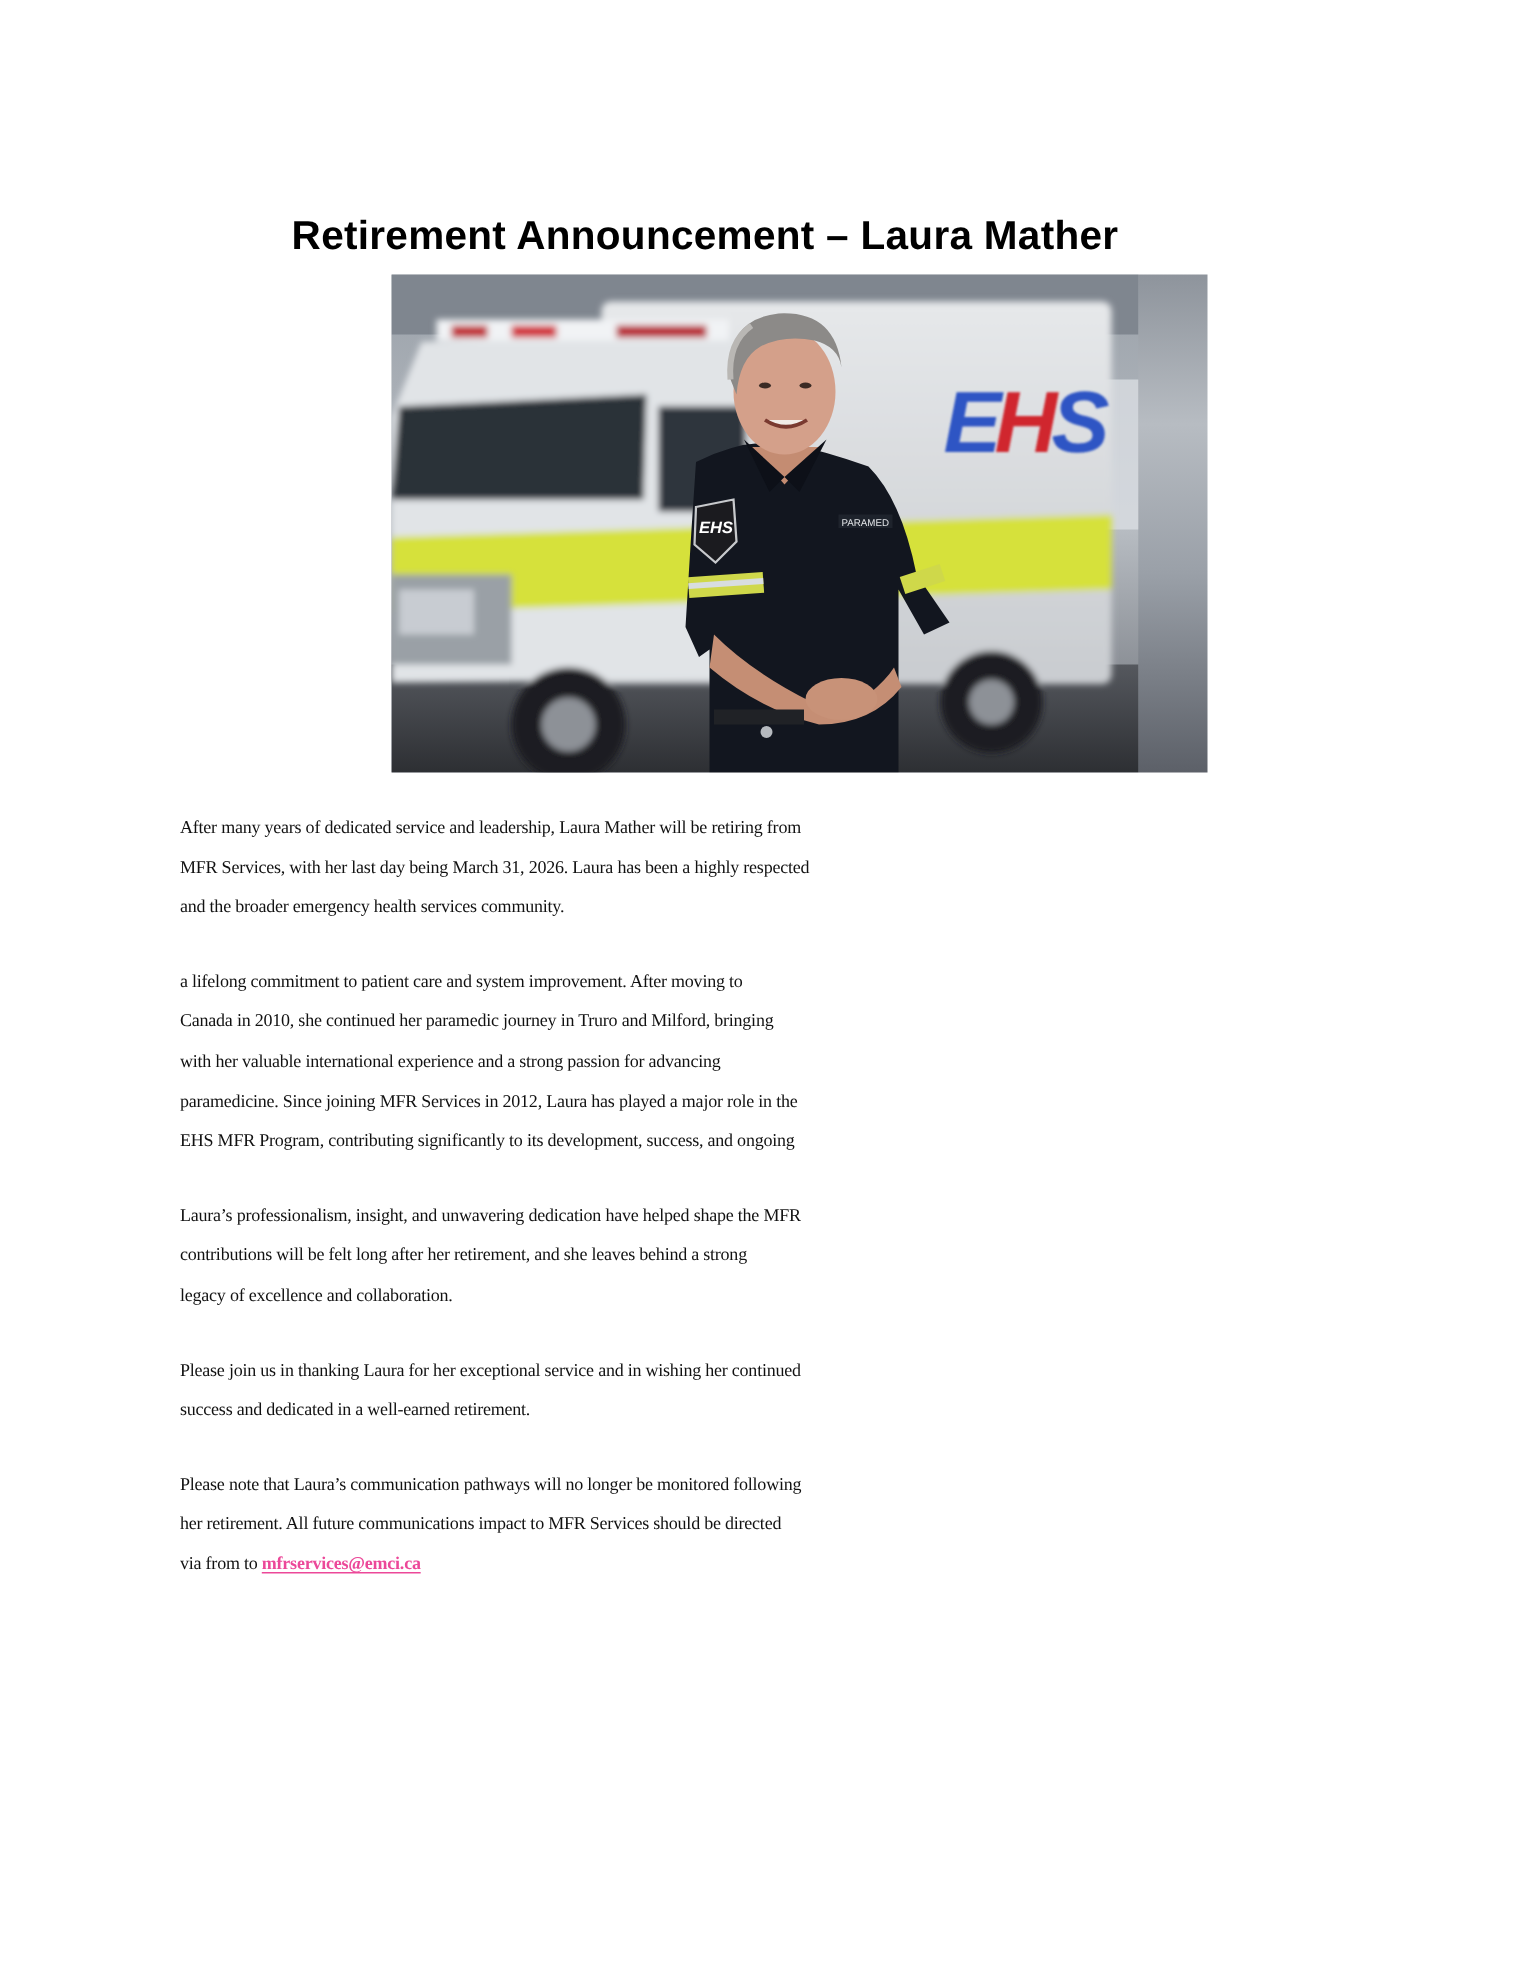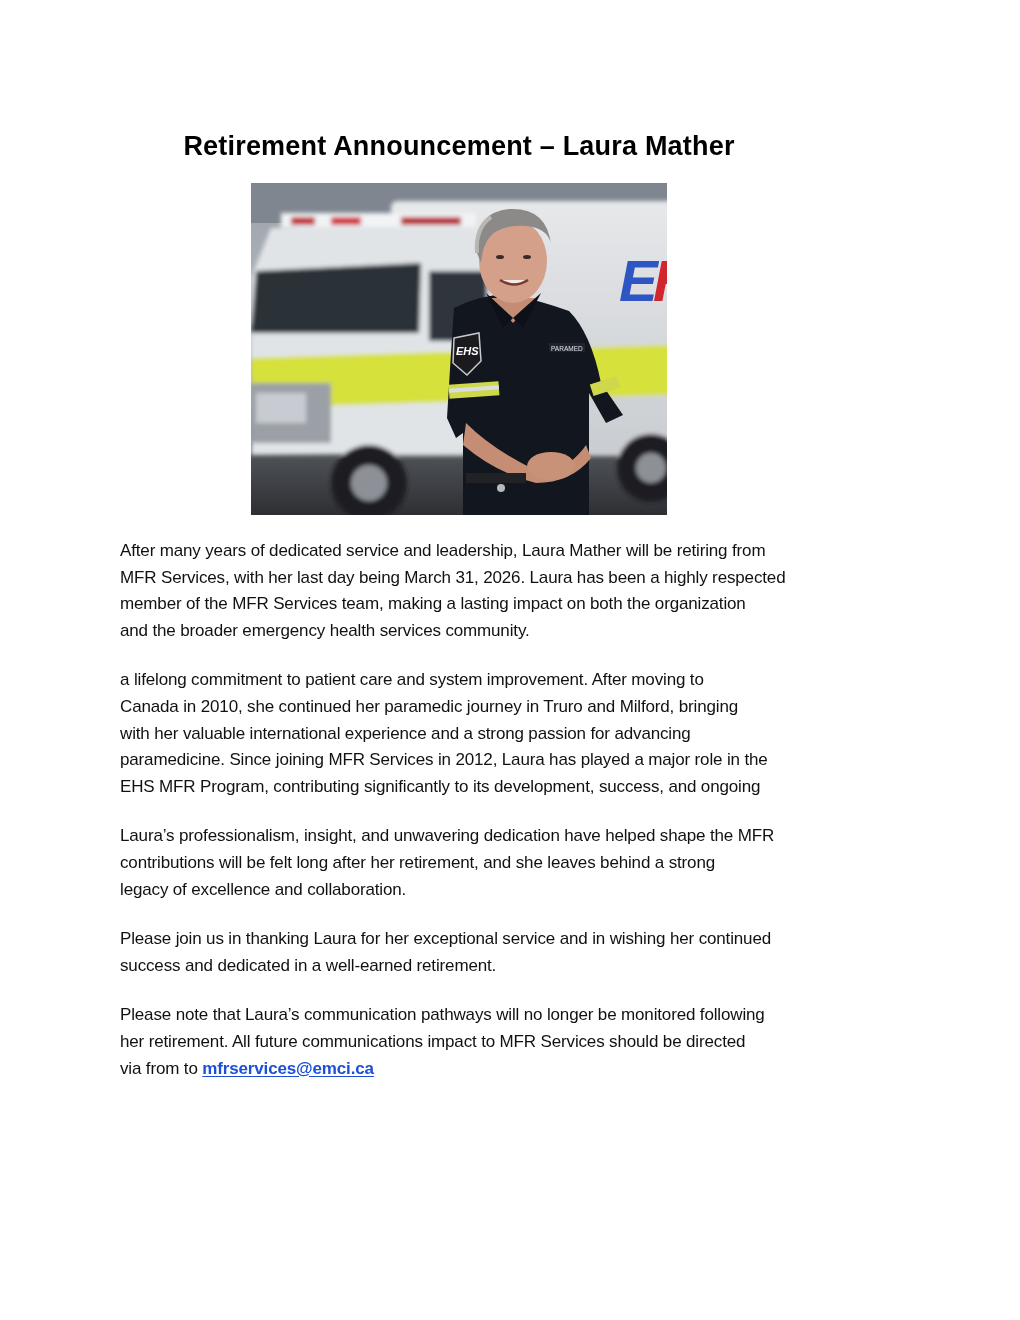--- a/index.html
+++ b/index.html
@@ -26,52 +26,53 @@
     .title {
       position: absolute;
       top: 121px;
       left: 0;
       width: 908px;
       text-align: center;
       font-size: 27px;
       font-weight: bold;
       letter-spacing: 0.2px;
       color: #000000;
-      margin: 5px;
+      margin: 16px;
       line-height: 40px;
     }
     .photo {
       position: absolute;
-      left: 251px;
+      left: 261px;
       top: 183px;
-      width: 416px;
+      width: 544px;
       height: 332px;
       overflow: hidden;
       background: linear-gradient(180deg, #8e949c 0%, #b7bcc2 30%, #9aa0a8 60%, #5c6068 100%);
     }
     .photo svg { display: block; }
     .body-text {
       position: absolute;
       left: 120px;
       top: 538px;
       width: 790px;
     }
     .para {
       margin: 0 0 23px 0;
-      font-size: 17px;
+      font-size: 12px;
       line-height: 26.6px;
       color: #111111;
       letter-spacing: -0.15px;
+      font-family: Liberation Serif, serif;
     }
     .para .line {
       display: block;
       white-space: nowrap;
     }
     .email-link {
-      color: #1d4ed8;
+      color: #ec4899;
       font-weight: bold;
       text-decoration: underline;
       text-underline-offset: 2px;
       cursor: pointer;
     }
   </style>
 </head>
 <body>
 
 <div class="page">
@@ -173,21 +174,20 @@
         <circle cx="250" cy="305" r="4" fill="#b6babf"></circle>
       </g>
     </svg>
   </div>
 
   <div class="body-text">
 
     <p class="para">
       <span class="line">After many years of dedicated service and leadership, Laura Mather will be retiring from</span>
       <span class="line">MFR Services, with her last day being March 31, 2026. Laura has been a highly respected</span>
-      <span class="line">member of the MFR Services team, making a lasting impact on both the organization</span>
       <span class="line">and the broader emergency health services community.</span>
     </p>
 
     <p class="para">
       <span class="line">a lifelong commitment to patient care and system improvement. After moving to</span>
       <span class="line">Canada in 2010, she continued her paramedic journey in Truro and Milford, bringing</span>
       <span class="line">with her valuable international experience and a strong passion for advancing</span>
       <span class="line">paramedicine. Since joining MFR Services in 2012, Laura has played a major role in the</span>
       <span class="line">EHS MFR Program, contributing significantly to its development, success, and ongoing</span>
     </p>

